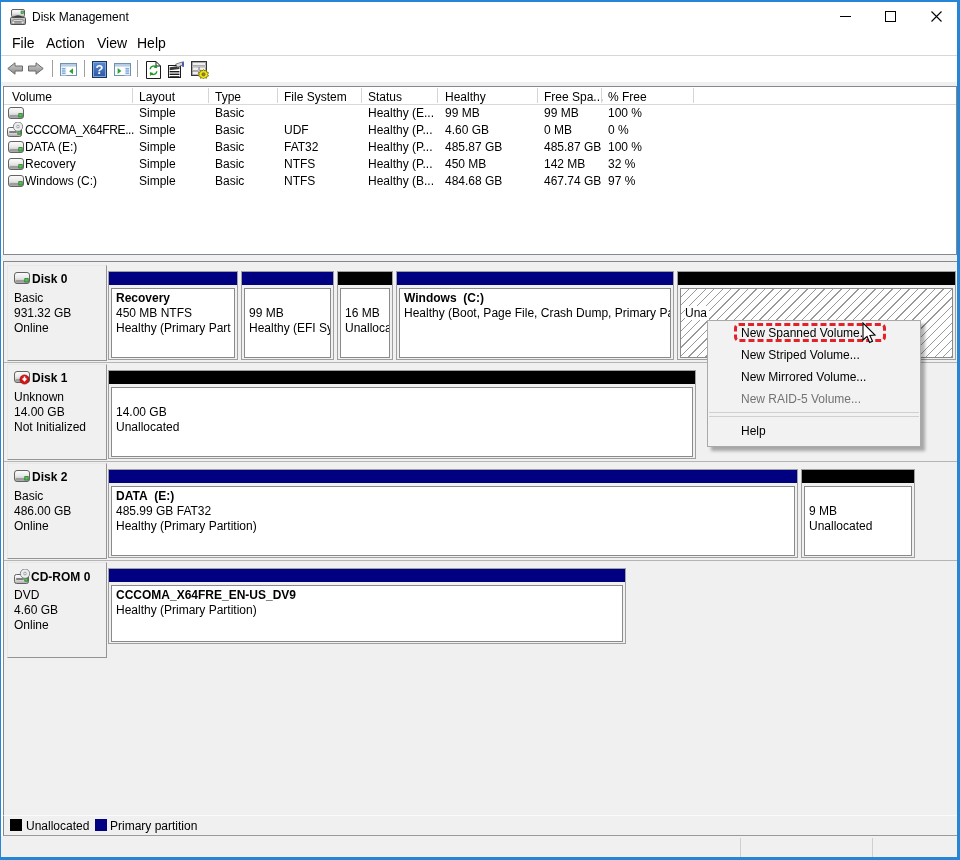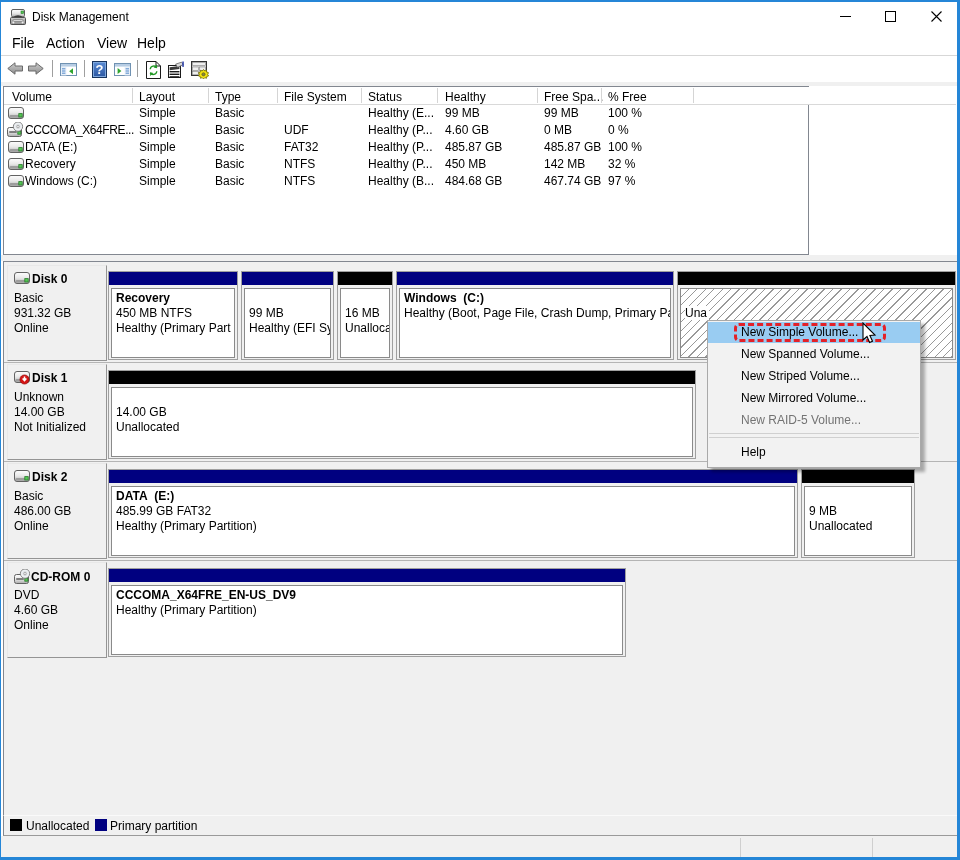--- a/index.html
+++ b/index.html
@@ -6,21 +6,21 @@
 body{font-family:"Liberation Sans",sans-serif;font-size:12px;color:#000}
 #win{position:relative;width:960px;height:860px;background:#fff;overflow:hidden;
  border-left:1px solid #2586d7;border-top:2px solid #2586d7;border-right:3px solid #2586d7;border-bottom:3px solid #2586d7}
 .abs{position:absolute}
 #titlebar{position:absolute;left:0;top:0;width:957px;height:28px;background:#fff}
 #title{position:absolute;left:31px;top:8px;font-size:12px}
 #menubar{position:absolute;left:0;top:28px;width:957px;height:26px;background:#fff}
 .mitem{position:absolute;top:5px;font-size:14px}
 #toolbar{position:absolute;left:0;top:54px;width:957px;height:26px;background:#fff}
 .tsep{position:absolute;top:4px;width:1px;height:17px;background:#9f9f9f}
-#listpane{position:absolute;left:2px;top:84px;width:806px;height:169px;background:#fff;border:1px solid #828790}
+#listpane{position:absolute;left:2px;top:84px;width:954px;height:169px;background:#fff;border:1px solid #828790}
 #graystrip{position:absolute;left:0;top:80px;width:957px;height:4px;background:#f0f0f0}
 #header{position:absolute;left:0;top:0;width:952px;height:18px;background:#fff;border-bottom:1px solid #d9d9d9}
 .hsep{position:absolute;top:1px;width:1px;height:15px;background:#d5d5d5}
 .htext{position:absolute;top:3px;font-size:12px}
 .vrow{position:absolute;left:0;width:952px;height:17px}
 .vcell{position:absolute;top:1px;white-space:nowrap}
 #splitter{position:absolute;left:0;top:253px;width:957px;height:6px;background:#f0f0f0}
 #diskpane{position:absolute;left:2px;top:259px;width:954px;height:554px;background:#f0f0f0;border-top:1px solid #828790;border-left:1px solid #828790}
 .dlabel{position:absolute;left:3px;width:100px;height:96px;background:#f0f0f0;
  border:1px solid;border-color:#e8e8e8 #949494 #949494 #e8e8e8;padding:6px 0 0 6px;line-height:15px;overflow:hidden}
@@ -352,31 +352,30 @@
  <div class="rowline" style="top:298px"></div>
 
  <div class="dlabel" style="top:300px">
   <div class="dl1"><svg width="16" height="15" style="vertical-align:-3px;margin-right:1px">
             <use href="#sym-cdrom"></use>
           </svg>CD-ROM 0</div>
   <div>DVD</div>
         <div>4.60 GB</div>
         <div>Online</div>
  </div>
- <div class="part" style="left:104px;top:306px;width:518px;height:89px">
+ <div class="part" style="left:104px;top:306px;width:518px;height:76px">
   <div class="band" style="background:#000080"></div>
   <div class="pbody">
           <div><b>CCCOMA_X64FRE_EN-US_DV9</b></div>
           <div>Healthy (Primary Partition)</div>
         </div>
  </div>
 </div>
 
 <div id="ctxmenu">
- <div class="ci hl">New Simple Volume...</div>
  <div class="ci">New Spanned Volume...</div>
  <div class="ci">New Striped Volume...</div>
  <div class="ci">New Mirrored Volume...</div>
  <div class="ci" style="color:#737373">New RAID-5 Volume...</div>
  <div class="csep"></div>
  <div class="csep"></div>
  <div class="ci">Help</div>
 </div>
 <div class="abs" style="left:733px;top:321px;width:152px;height:19px;border:3px dashed #e32128;border-radius:5px;z-index:60"></div>
 <svg class="abs" style="left:860px;top:320px;z-index:70" width="20" height="24">

